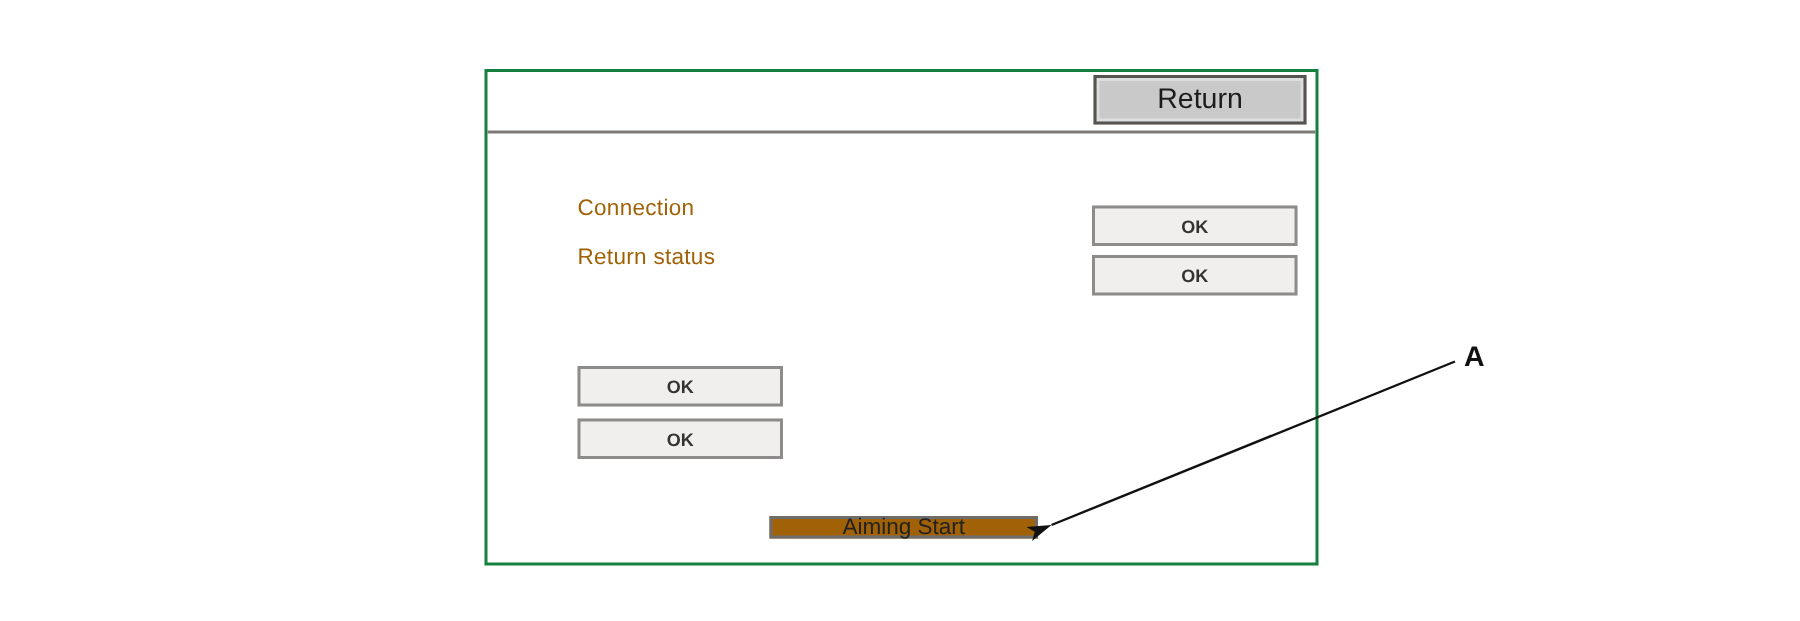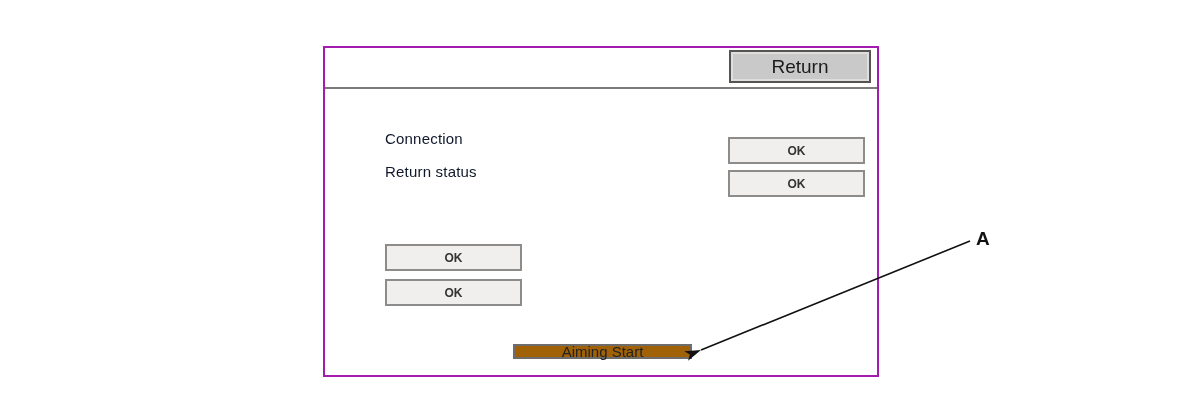--- a/index.html
+++ b/index.html
@@ -21,21 +21,21 @@
   }
 
   
   .panel {
     position: absolute;
     left: 323px;
     top: 46px;
     width: 556px;
     height: 331px;
     box-sizing: border-box;
-    border: 2px solid #a21caf;
+    border: 2px solid #15803d;
     background: #ffffff;
   }
 
   .panel-header {
     position: absolute;
     left: 0; top: 0; right: 0;
     height: 39px;
     border-bottom: 2px solid #7d7a78;
   }
 
@@ -67,21 +67,21 @@
     left: 60px;
     width: 480px;
     height: 27px;
     display: flex;
     align-items: center;
   }
 
   .row-label {
     flex: 1;
     font-size: 15px;
-    color: #0f172a;
+    color: #a16207;
     letter-spacing: 0.2px;
   }
 
   .value-slot {
     width: 137px;
     height: 27px;
     box-sizing: border-box;
     display: flex;
     align-items: center;
     justify-content: center;

